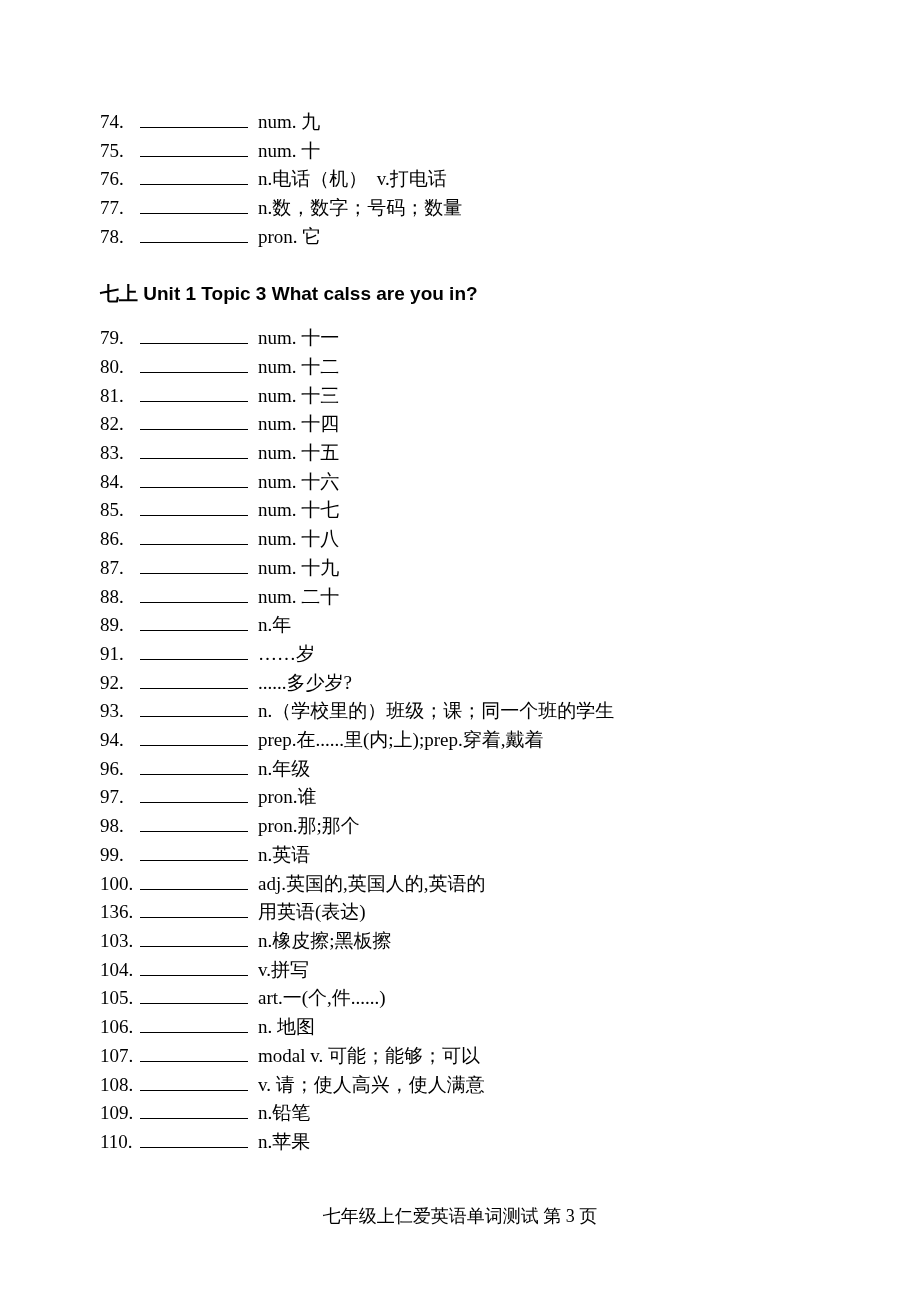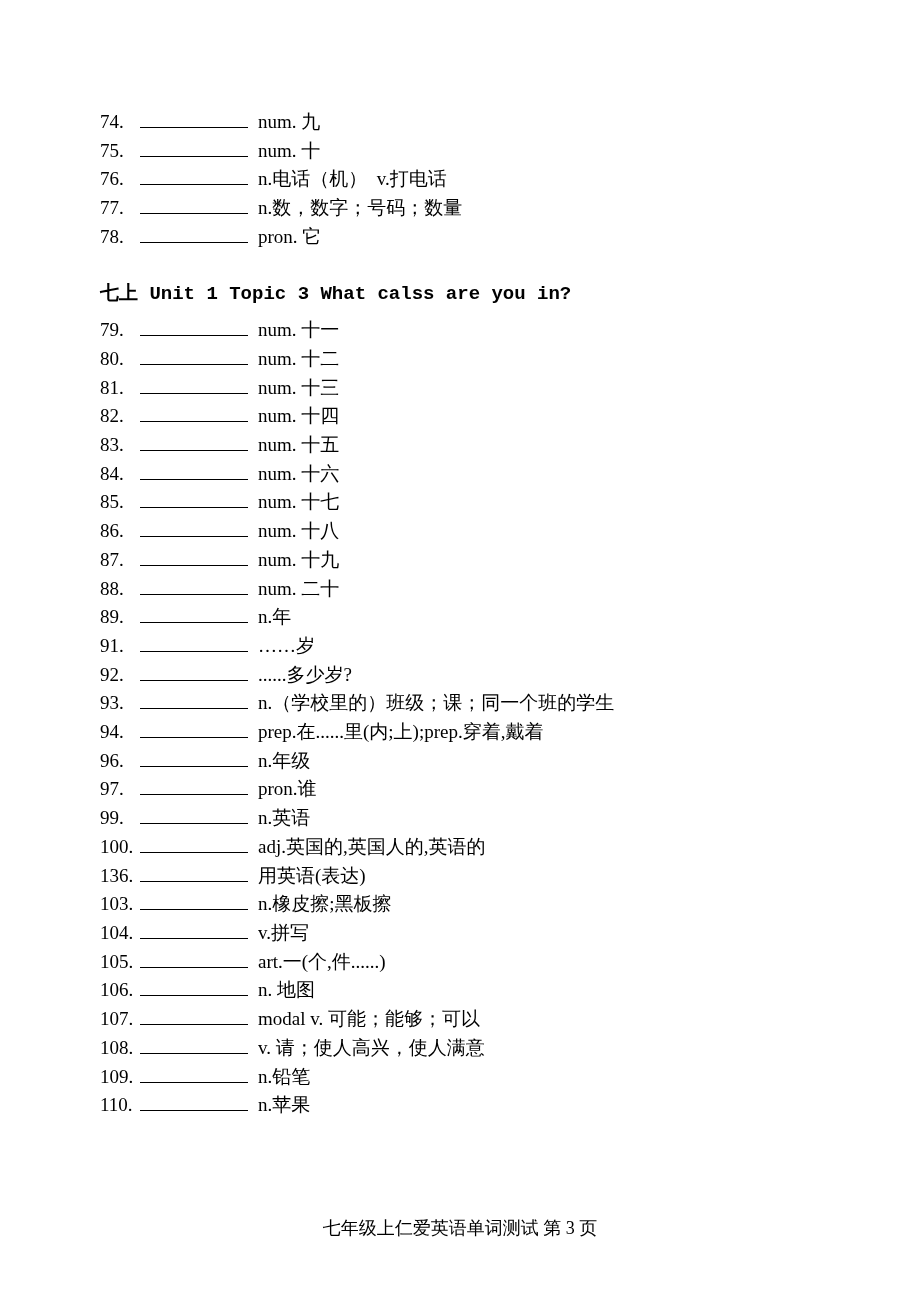--- a/index.html
+++ b/index.html
@@ -32,27 +32,27 @@
     width: 108px;
     margin: 0 2px 0 0;
     height: 1em;
     vertical-align: baseline;
   }
   .def {
     margin-left: 8px;
   }
   .heading {
     font-weight: bold;
-    font-family: Liberation Mono, monospace;
+    font-family: Liberation Sans, sans-serif;
     margin-top: 28px;
-    margin-bottom: 8px;
+    margin-bottom: 16px;
   }
   .footer {
     position: absolute;
-    bottom: 60px;
+    bottom: 72px;
     width: 100%;
     text-align: center;
     font-size: 18px;
     font-family: "SimSun", serif;
   }
 </style>
 </head>
 <body>
 
 <div class="page">
@@ -78,20 +78,21 @@
       <div class="row"><span class="num">86.</span><span class="blank"></span><span class="def">num. 十八</span></div>
       <div class="row"><span class="num">87.</span><span class="blank"></span><span class="def">num. 十九</span></div>
       <div class="row"><span class="num">88.</span><span class="blank"></span><span class="def">num. 二十</span></div>
       <div class="row"><span class="num">89.</span><span class="blank"></span><span class="def">n.年</span></div>
       <div class="row"><span class="num">91.</span><span class="blank"></span><span class="def">……岁</span></div>
       <div class="row"><span class="num">92.</span><span class="blank"></span><span class="def">......多少岁?</span></div>
       <div class="row"><span class="num">93.</span><span class="blank"></span><span class="def">n.（学校里的）班级；课；同一个班的学生</span></div>
       <div class="row"><span class="num">94.</span><span class="blank"></span><span class="def">prep.在......里(内;上);prep.穿着,戴着</span></div>
       <div class="row"><span class="num">96.</span><span class="blank"></span><span class="def">n.年级</span></div>
       <div class="row"><span class="num">97.</span><span class="blank"></span><span class="def">pron.谁</span></div>
+      <div class="row"><span class="num">98.</span><span class="blank"></span><span class="def">pron.那;那个</span></div>
       <div class="row"><span class="num">99.</span><span class="blank"></span><span class="def">n.英语</span></div>
       <div class="row"><span class="num">100.</span><span class="blank"></span><span class="def">adj.英国的,英国人的,英语的</span></div>
       <div class="row"><span class="num">136.</span><span class="blank"></span><span class="def">用英语(表达)</span></div>
       <div class="row"><span class="num">103.</span><span class="blank"></span><span class="def">n.橡皮擦;黑板擦</span></div>
       <div class="row"><span class="num">104.</span><span class="blank"></span><span class="def">v.拼写</span></div>
       <div class="row"><span class="num">105.</span><span class="blank"></span><span class="def">art.一(个,件......)</span></div>
       <div class="row"><span class="num">106.</span><span class="blank"></span><span class="def">n. 地图</span></div>
       <div class="row"><span class="num">107.</span><span class="blank"></span><span class="def">modal v. 可能；能够；可以</span></div>
       <div class="row"><span class="num">108.</span><span class="blank"></span><span class="def">v. 请；使人高兴，使人满意</span></div>
       <div class="row"><span class="num">109.</span><span class="blank"></span><span class="def">n.铅笔</span></div>

